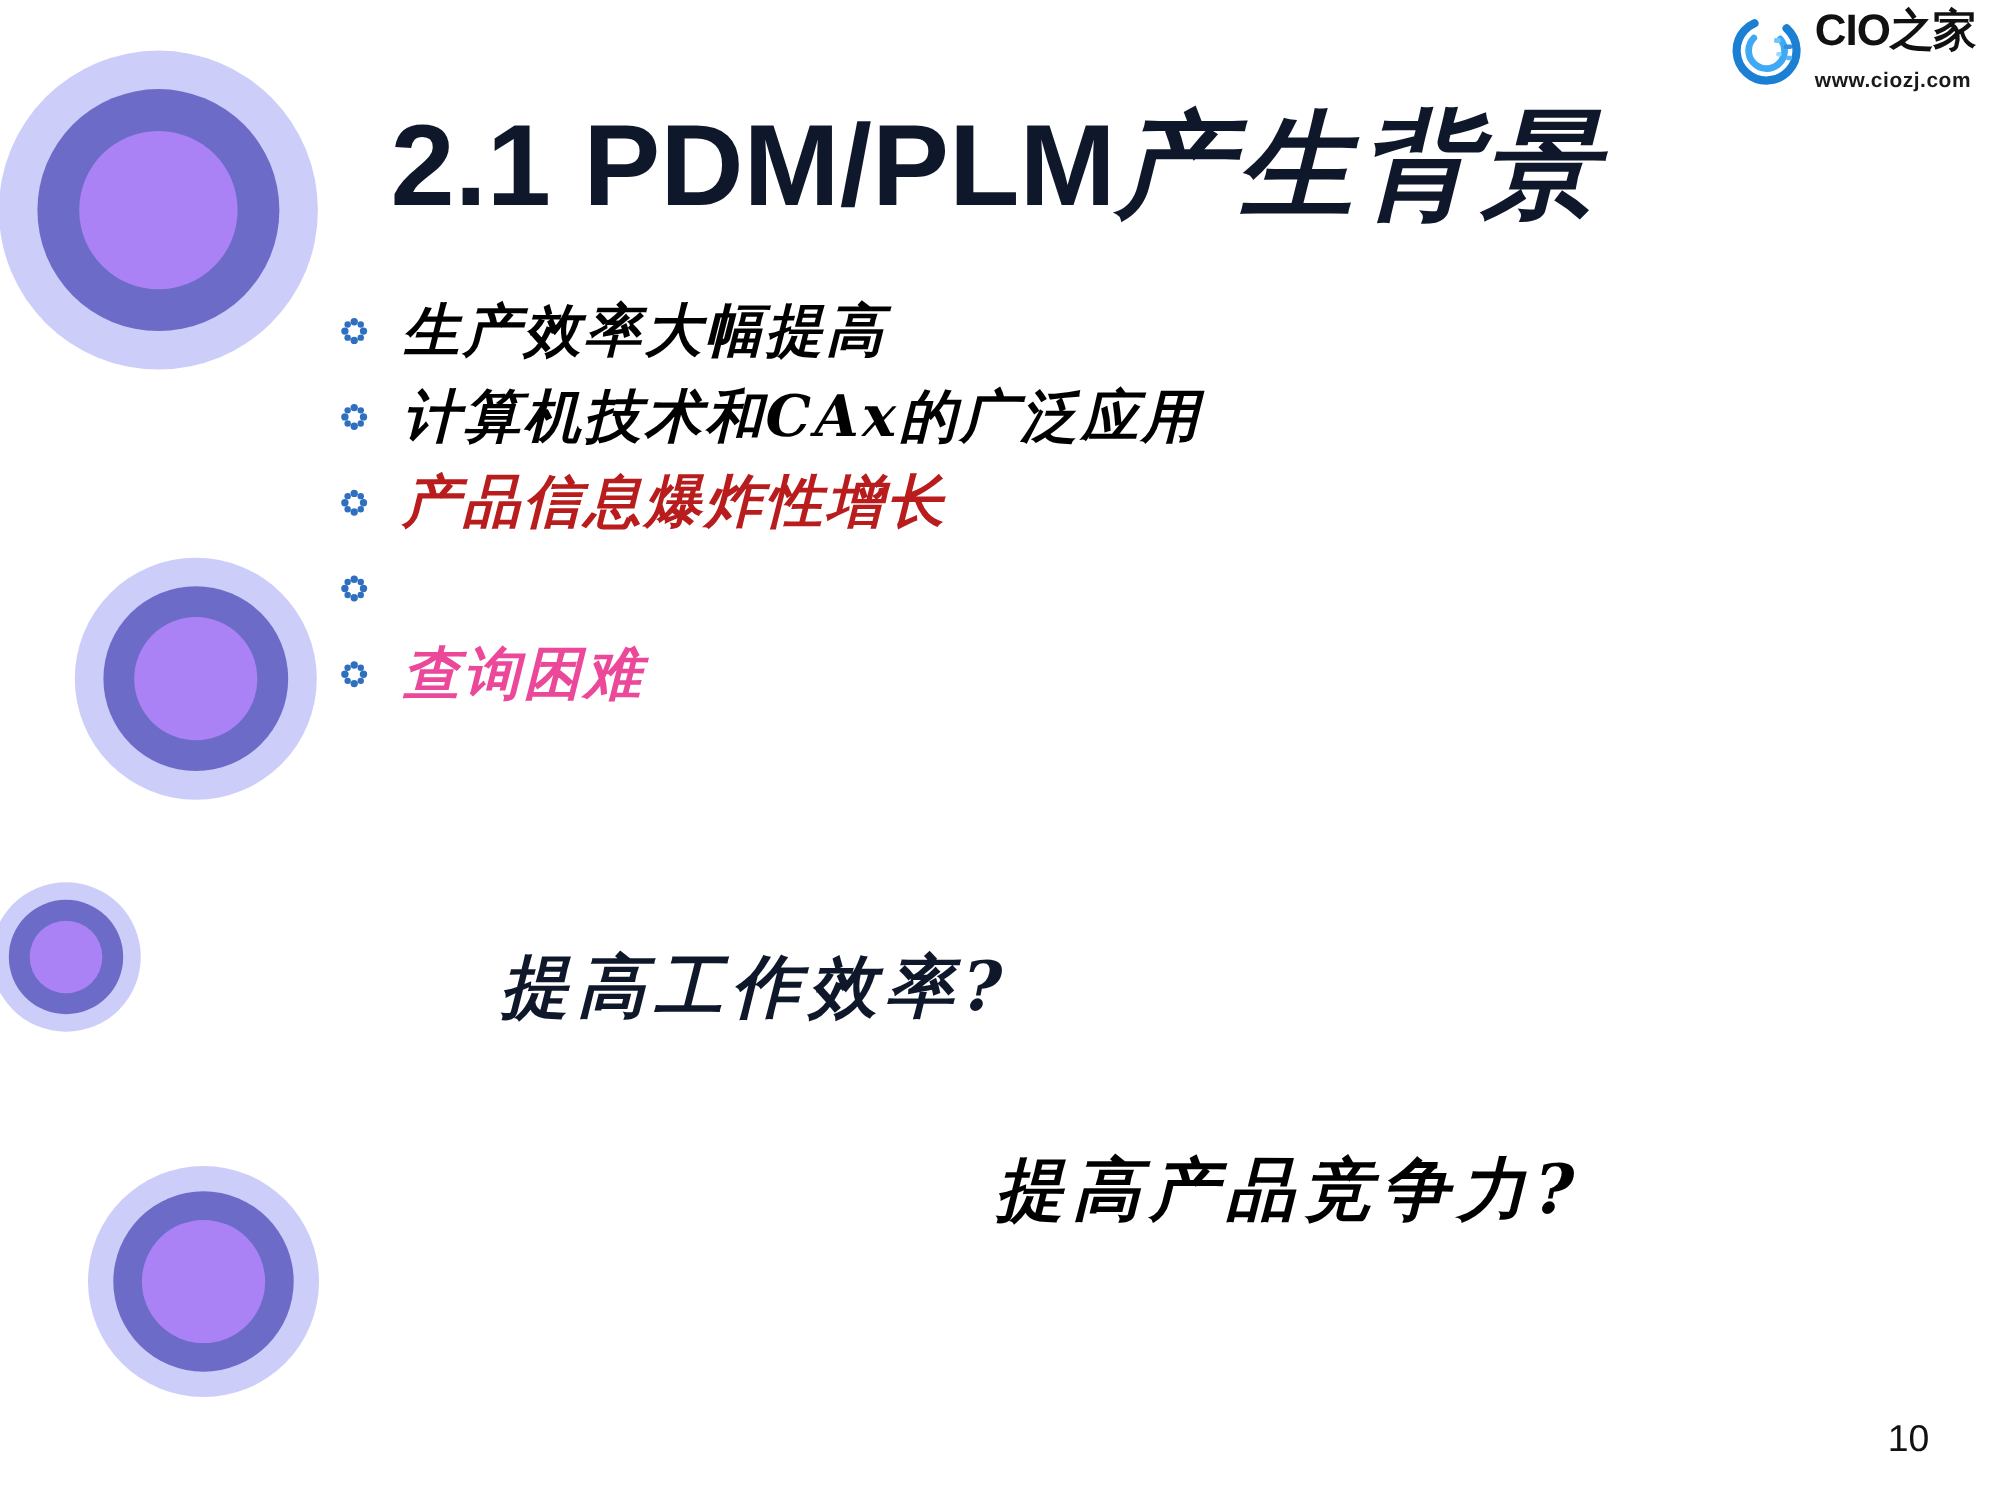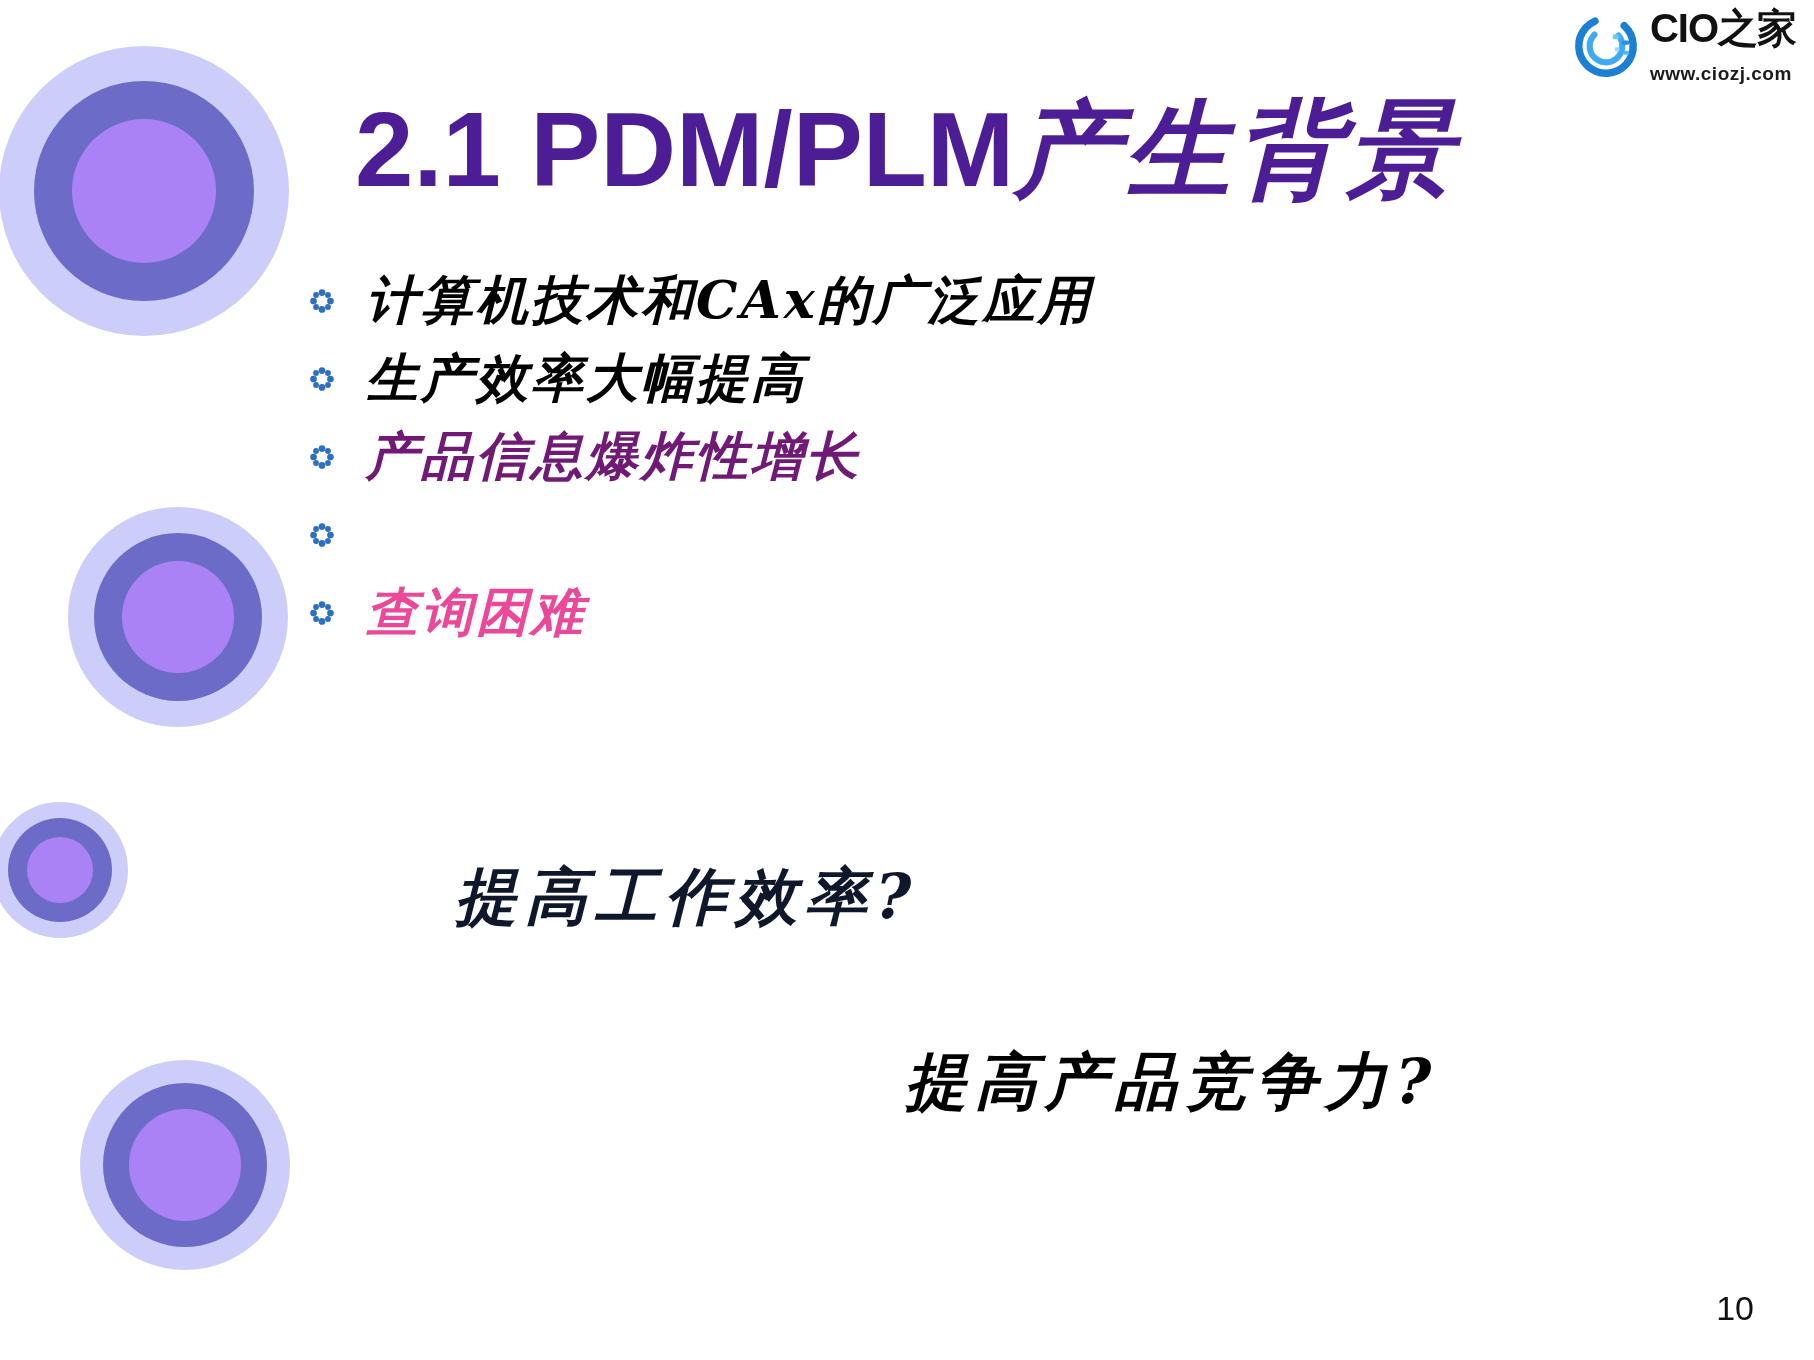--- a/index.html
+++ b/index.html
@@ -171,21 +171,21 @@
       <rect x="73" y="42" width="11" height="6" rx="2" fill="#2f8fe0"></rect>
       <rect x="63" y="52" width="7" height="6" rx="2" fill="#9ad9fd"></rect>
       <rect x="76" y="57" width="8" height="6" rx="2" fill="#57b6f7"></rect>
     </svg>
     <div class="logo-text-wrap">
       <div class="logo-title">CIO之家</div>
       <div class="logo-url">www.ciozj.com</div>
     </div>
   </div>
 
-  <div class="slide-title" style="color: #4c1d95;">
+  <div class="slide-title" style="color: #0f172a;">
     <span>2.1 PDM/PLM</span><span class="cjk">产生背景</span>
   </div>
 
   <div class="bullet-list">
 
     <div class="bullet-row">
       <span class="bullet-marker">
         <svg width="26" height="26" viewBox="0 0 24 24">
           <g fill="#2f6fc0">
             <circle cx="12" cy="4.2" r="3.1"></circle>
@@ -193,59 +193,59 @@
             <circle cx="12" cy="19.8" r="3.1"></circle>
             <circle cx="4.2" cy="12" r="3.1"></circle>
             <circle cx="17.5" cy="6.5" r="2.7"></circle>
             <circle cx="17.5" cy="17.5" r="2.7"></circle>
             <circle cx="6.5" cy="17.5" r="2.7"></circle>
             <circle cx="6.5" cy="6.5" r="2.7"></circle>
             <circle cx="12" cy="12" r="2.6" fill="#ffffff"></circle>
           </g>
         </svg>
       </span>
+      <span class="bullet-text" style="color: rgb(0, 0, 0);">生产效率大幅提高</span>
+    </div>
+
+    <div class="bullet-row">
+      <span class="bullet-marker">
+        <svg width="26" height="26" viewBox="0 0 24 24">
+          <g fill="#2f6fc0">
+            <circle cx="12" cy="4.2" r="3.1"></circle>
+            <circle cx="19.8" cy="12" r="3.1"></circle>
+            <circle cx="12" cy="19.8" r="3.1"></circle>
+            <circle cx="4.2" cy="12" r="3.1"></circle>
+            <circle cx="17.5" cy="6.5" r="2.7"></circle>
+            <circle cx="17.5" cy="17.5" r="2.7"></circle>
+            <circle cx="6.5" cy="17.5" r="2.7"></circle>
+            <circle cx="6.5" cy="6.5" r="2.7"></circle>
+            <circle cx="12" cy="12" r="2.6" fill="#ffffff"></circle>
+          </g>
+        </svg>
+      </span>
       <span class="bullet-text" style="color: rgb(0, 0, 0);">计算机技术和CAx的广泛应用</span>
     </div>
 
     <div class="bullet-row">
       <span class="bullet-marker">
         <svg width="26" height="26" viewBox="0 0 24 24">
           <g fill="#2f6fc0">
             <circle cx="12" cy="4.2" r="3.1"></circle>
             <circle cx="19.8" cy="12" r="3.1"></circle>
             <circle cx="12" cy="19.8" r="3.1"></circle>
             <circle cx="4.2" cy="12" r="3.1"></circle>
             <circle cx="17.5" cy="6.5" r="2.7"></circle>
             <circle cx="17.5" cy="17.5" r="2.7"></circle>
             <circle cx="6.5" cy="17.5" r="2.7"></circle>
             <circle cx="6.5" cy="6.5" r="2.7"></circle>
             <circle cx="12" cy="12" r="2.6" fill="#ffffff"></circle>
           </g>
         </svg>
       </span>
-      <span class="bullet-text" style="color: rgb(0, 0, 0);">生产效率大幅提高</span>
-    </div>
-
-    <div class="bullet-row">
-      <span class="bullet-marker">
-        <svg width="26" height="26" viewBox="0 0 24 24">
-          <g fill="#2f6fc0">
-            <circle cx="12" cy="4.2" r="3.1"></circle>
-            <circle cx="19.8" cy="12" r="3.1"></circle>
-            <circle cx="12" cy="19.8" r="3.1"></circle>
-            <circle cx="4.2" cy="12" r="3.1"></circle>
-            <circle cx="17.5" cy="6.5" r="2.7"></circle>
-            <circle cx="17.5" cy="17.5" r="2.7"></circle>
-            <circle cx="6.5" cy="17.5" r="2.7"></circle>
-            <circle cx="6.5" cy="6.5" r="2.7"></circle>
-            <circle cx="12" cy="12" r="2.6" fill="#ffffff"></circle>
-          </g>
-        </svg>
-      </span>
-      <span class="bullet-text" style="color: #701a75;">产品信息爆炸性增长</span>
+      <span class="bullet-text" style="color: #b91c1c;">产品信息爆炸性增长</span>
     </div>
 
     <div class="bullet-row">
       <span class="bullet-marker">
         <svg width="26" height="26" viewBox="0 0 24 24">
           <g fill="#2f6fc0">
             <circle cx="12" cy="4.2" r="3.1"></circle>
             <circle cx="19.8" cy="12" r="3.1"></circle>
             <circle cx="12" cy="19.8" r="3.1"></circle>
             <circle cx="4.2" cy="12" r="3.1"></circle>

